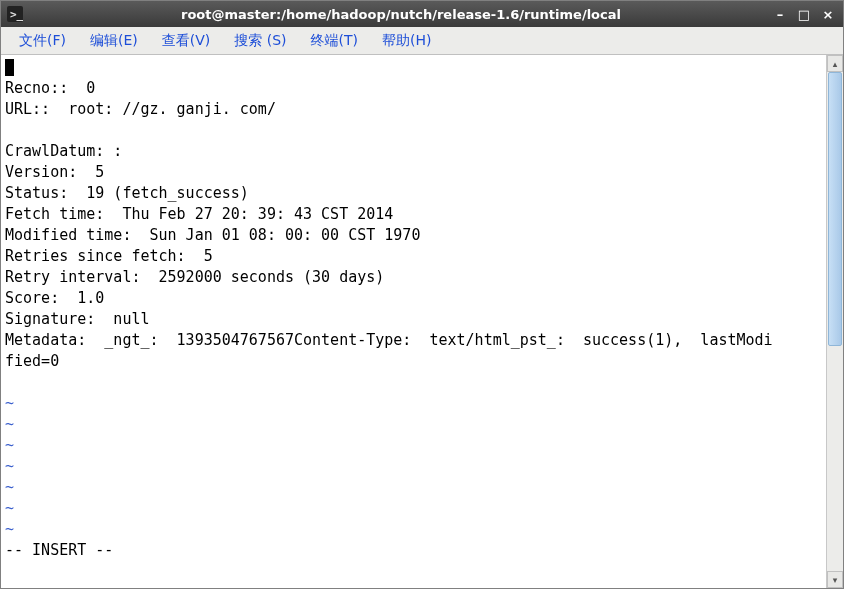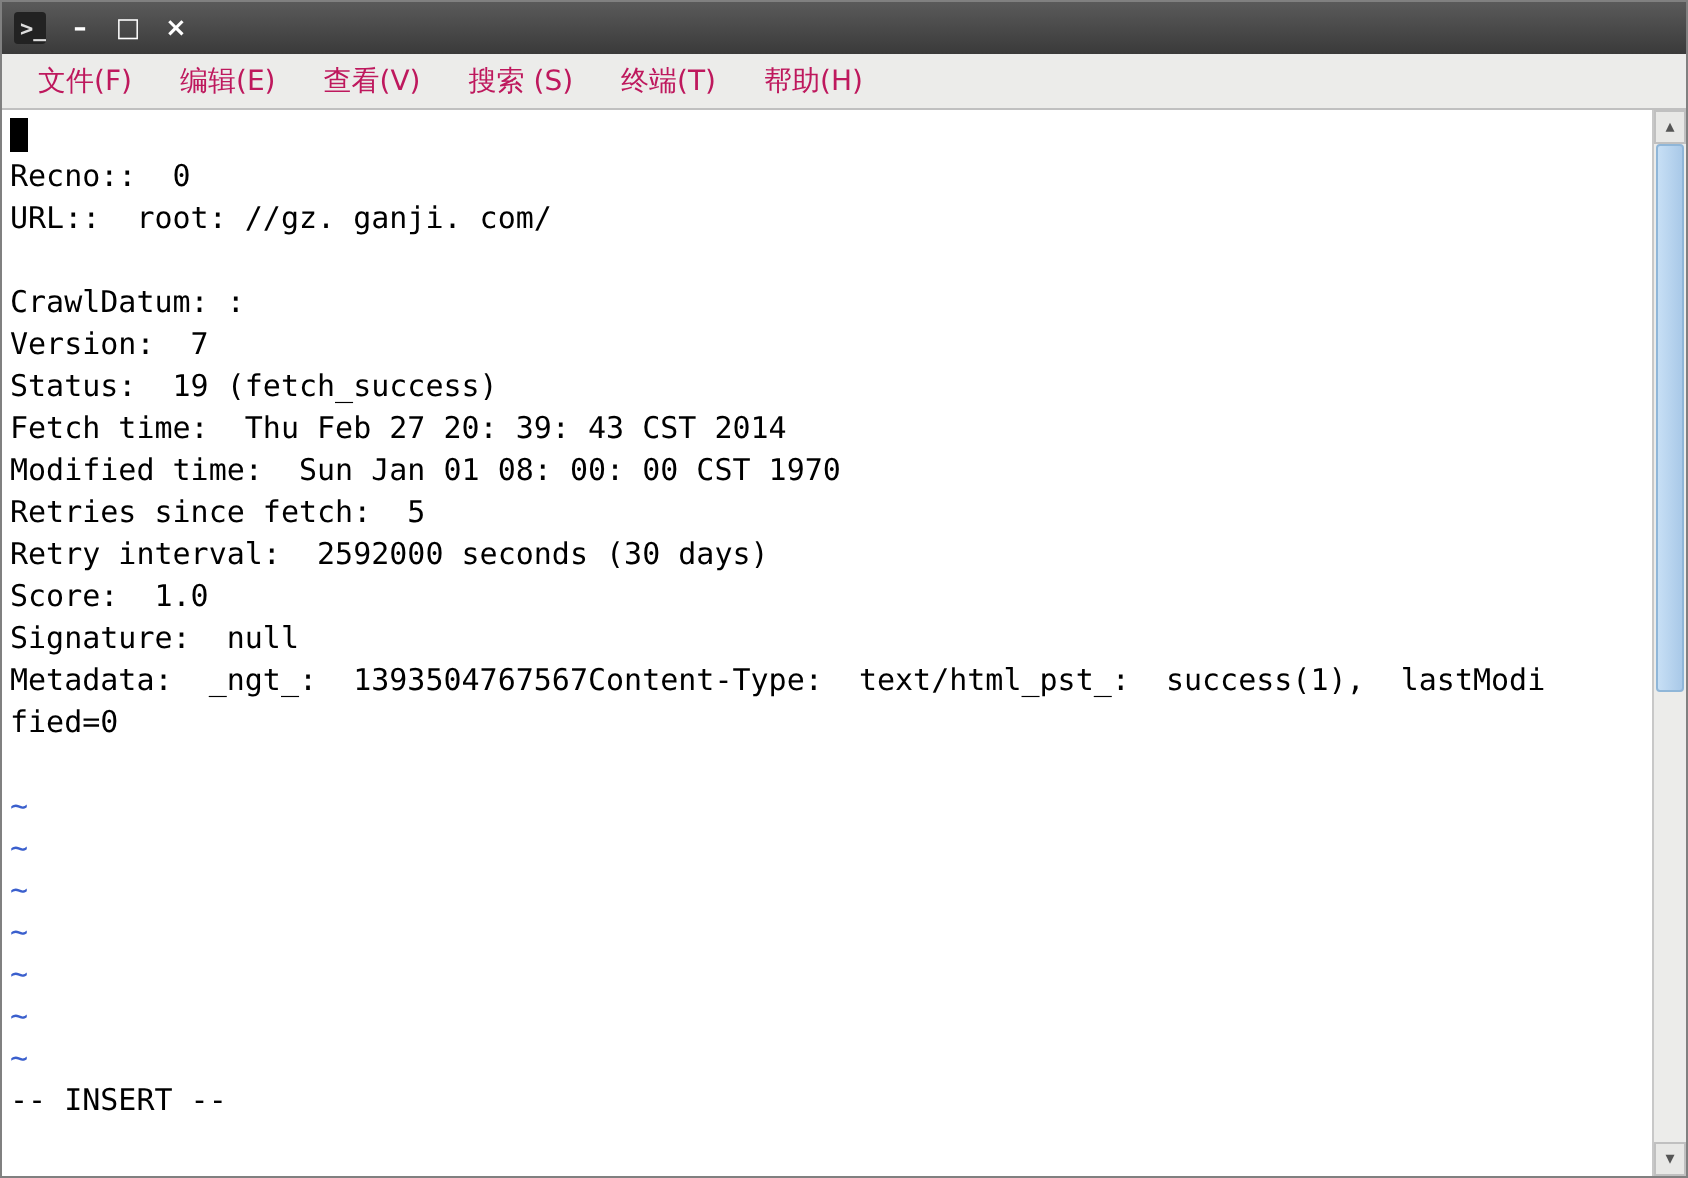--- a/index.html
+++ b/index.html
@@ -51,21 +51,21 @@
       font-weight: bold;
     }
     .menubar {
       background: #ececea;
       border-bottom: 1px solid #c0c0c0;
       height: 28px;
       display: flex;
       align-items: center;
       padding: 0 6px;
       font-size: 14px;
-      color: #be185d;
+      color: #1d4ed8;
     }
     .menu-item {
       padding: 3px 12px;
       cursor: pointer;
     }
     .terminal-area {
       flex: 1;
       display: flex;
       background: #fff;
       position: relative;
@@ -128,20 +128,21 @@
 <body>
 
 <div class="window">
   <div class="titlebar">
     <span class="titlebar-icon">
       <svg viewBox="0 0 16 16">
           <rect x="0" y="0" width="16" height="16" fill="#222" rx="2"></rect>
           <text x="3" y="12" font-size="11" fill="#ddd" font-family="monospace">&gt;_</text>
         </svg>
     </span>
+    <span class="titlebar-title">root@master:/home/hadoop/nutch/release-1.6/runtime/local</span>
     <div class="titlebar-controls">
       <span class="titlebar-btn">–</span>
       <span class="titlebar-btn">□</span>
       <span class="titlebar-btn">×</span>
     </div>
   </div>
 
   <div class="menubar">
     <div class="menu-item">文件(F)</div>
     <div class="menu-item">编辑(E)</div>
@@ -150,21 +151,21 @@
     <div class="menu-item">终端(T)</div>
     <div class="menu-item">帮助(H)</div>
   </div>
 
   <div class="terminal-area">
     <div class="terminal"><span class="cursor-block"></span>
 <span>Recno::  0</span>
 <span>URL::  root: //gz. ganji. com/</span>
 <span></span>
 <span>CrawlDatum: :</span>
-<span>Version:  7</span>
+<span>Version:  5</span>
 <span>Status:  19 (fetch_success)</span>
 <span>Fetch time:  Thu Feb 27 20: 39: 43 CST 2014</span>
 <span>Modified time:  Sun Jan 01 08: 00: 00 CST 1970</span>
 <span>Retries since fetch:  5</span>
 <span>Retry interval:  2592000 seconds (30 days)</span>
 <span>Score:  1.0</span>
 <span>Signature:  null</span>
 <span>Metadata:  _ngt_:  1393504767567Content-Type:  text/html_pst_:  success(1),  lastModi</span>
 <span>fied=0</span>
 

